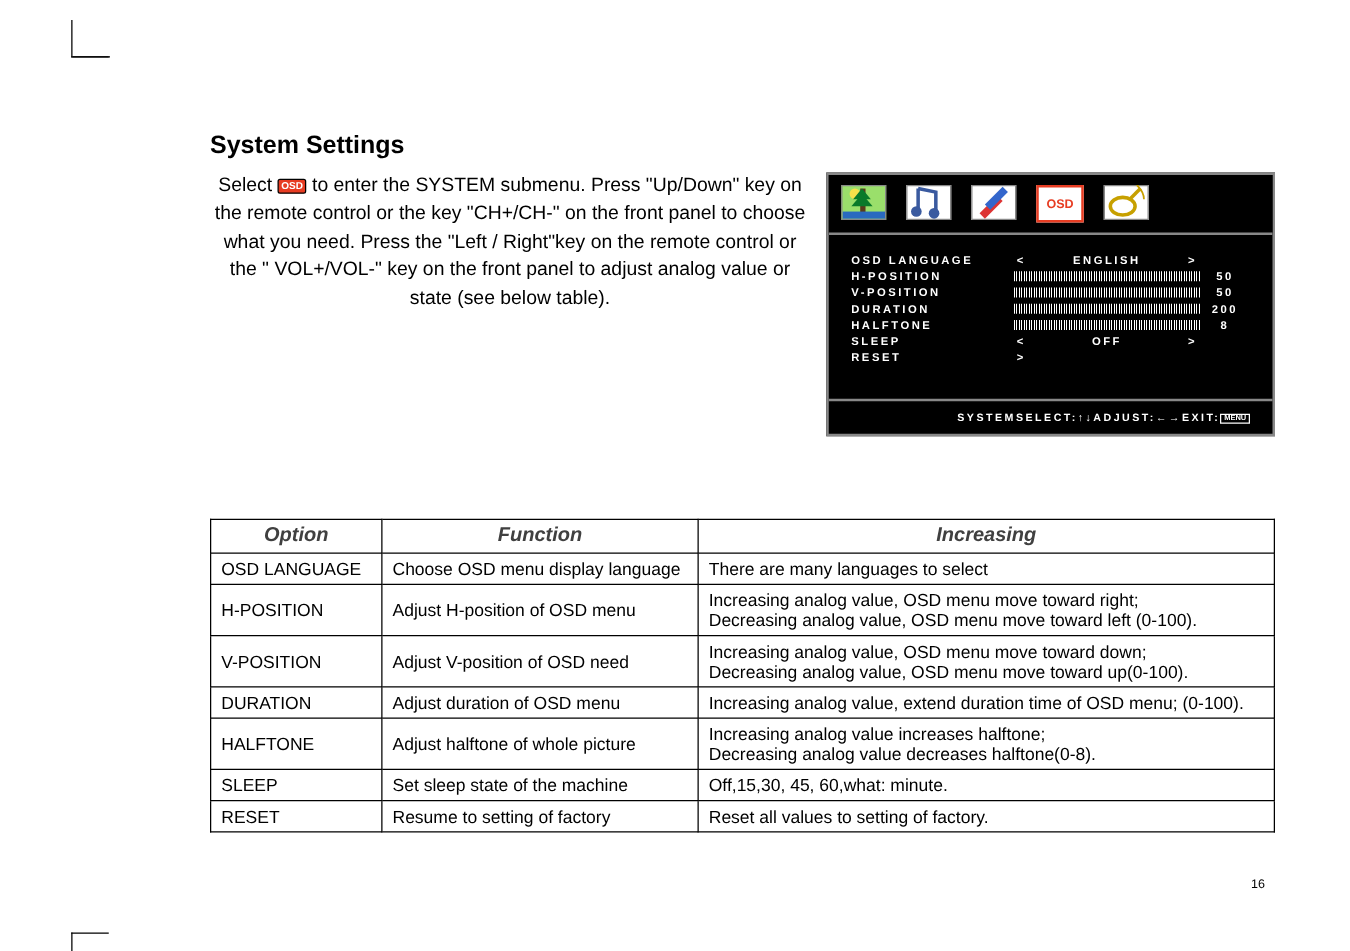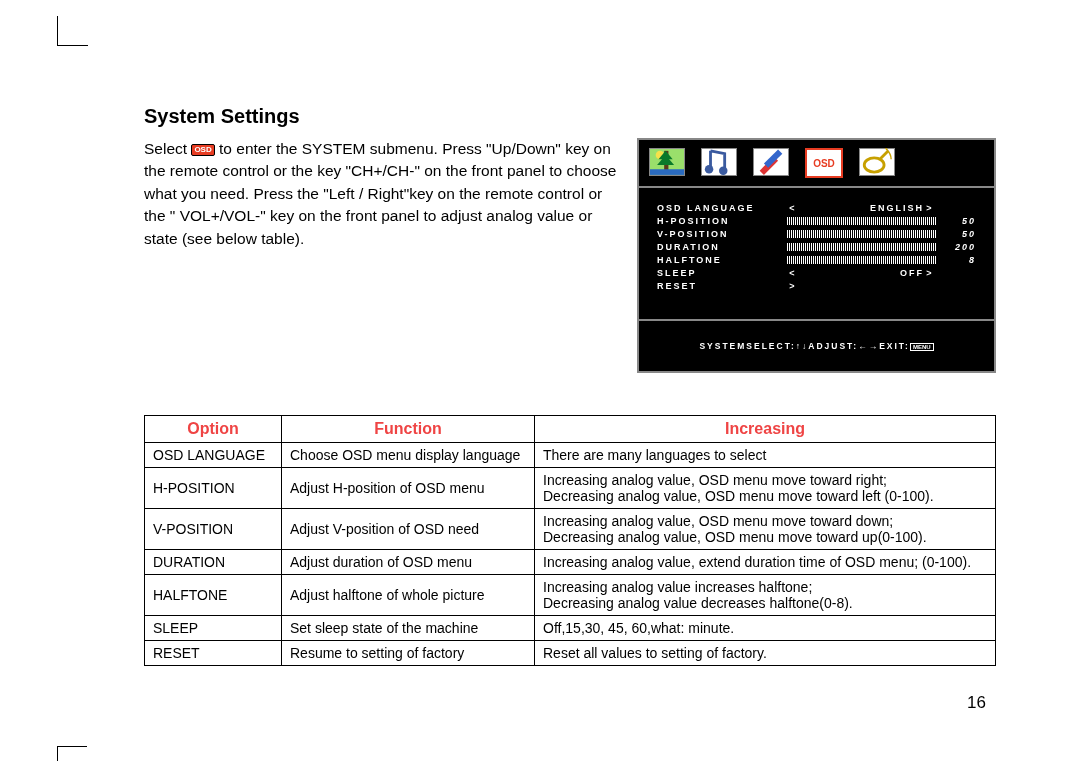--- a/index.html
+++ b/index.html
@@ -15,35 +15,36 @@
   .crop-tl { position:absolute; top:45px; left:58px; width:30px; height:30px; border-top:1px solid #000; border-left:0; }
   .crop-tl::before{content:"";position:absolute;top:-1px;left:-1px;width:30px;height:1px;background:#000;}
   .crop-tl::after{content:"";position:absolute;top:-30px;left:-1px;width:1px;height:30px;background:#000;}
   .crop-bl::before{content:"";position:absolute;bottom:-1px;left:-1px;width:30px;height:1px;background:#000;}
   .crop-bl::after{content:"";position:absolute;bottom:-30px;left:-1px;width:1px;height:30px;background:#000;}
   .crop-bl{position:absolute;bottom:15px;left:58px;width:30px;height:30px;}
 
   .page {
     position: absolute;
     top: 105px;
-    left: 144px;
+    left: 168px;
     width: 852px;
   }
 
   h1 {
     font-size: 20px;
     font-weight: bold;
     margin: 0 0 10px 0;
   }
 
   .intro {
     font-size: 15.5px;
     line-height: 1.45;
     width: 480px;
     margin-bottom: 20px;
+    text-align: center;
   }
   .osd-inline {
     display:inline-block;
     background:#e73c22;
     color:#fff;
     font-size:8px;
     font-weight:bold;
     padding:1px 2px;
     border:1px solid #000;
     border-radius:2px;
@@ -82,29 +83,29 @@
   .osd-row{
     display:flex; align-items:center;
     font-family:Arial,sans-serif;
     letter-spacing:2px;
     font-size:9px;
     font-weight:bold;
     margin:3px 0;
   }
   .osd-label{flex:0 0 130px;}
   .osd-mid{flex:1;display:flex;align-items:center;}
-  .osd-val{flex:0 0 40px;text-align:right;font-style:italic;}
+  .osd-val{flex:0 0 40px;text-align:center;}
   .osd-bar{height:8px;flex:1;background:repeating-linear-gradient(90deg,#fff 0,#fff 1px,#000 1px,#000 2px);}
   .osd-lt{width:12px;text-align:center;}
-  .osd-sel{flex:1;text-align:right;letter-spacing:2px;}
+  .osd-sel{flex:1;text-align:center;letter-spacing:2px;}
   .osd-footer{
-    padding:20px 18px;
+    padding:8px 18px;
     border-top:2px solid #888;
     font-size:8.5px; font-weight:bold; letter-spacing:2px;
-    display:flex;justify-content:center;
+    display:flex;justify-content:flex-end;
   }
   .osd-footer .seg{white-space:nowrap;}
   .menu-chip{font-size:6px;border:1px solid #fff;padding:0 2px;vertical-align:middle;letter-spacing:0;}
 
   
   .options-table {
     position:absolute;
     top:310px;
     left:0;
     width:852px;
@@ -113,31 +114,32 @@
   }
   .options-table th, .options-table td {
     border:1px solid #000;
     padding:4px 8px;
     text-align:left;
     vertical-align:middle;
   }
   .options-table th {
     font-weight:bold;
     text-align:center;
-    color:#ef4444;
+    color:#404040;
     font-size:16px;
+    font-style:italic;
   }
   .options-table td.opt { width:120px; }
   .options-table td.fn { width:236px; }
 
   .page-num {
     position:absolute;
     bottom:48px;
-    right:94px;
-    font-size:17px;
+    right:68px;
+    font-size:10px;
   }
 
   
   .ico-picture{background:#9adf6b;}
 </style>
 </head>
 <body>
 
 <div class="crop-tl"></div>
 <div class="crop-bl"></div>

